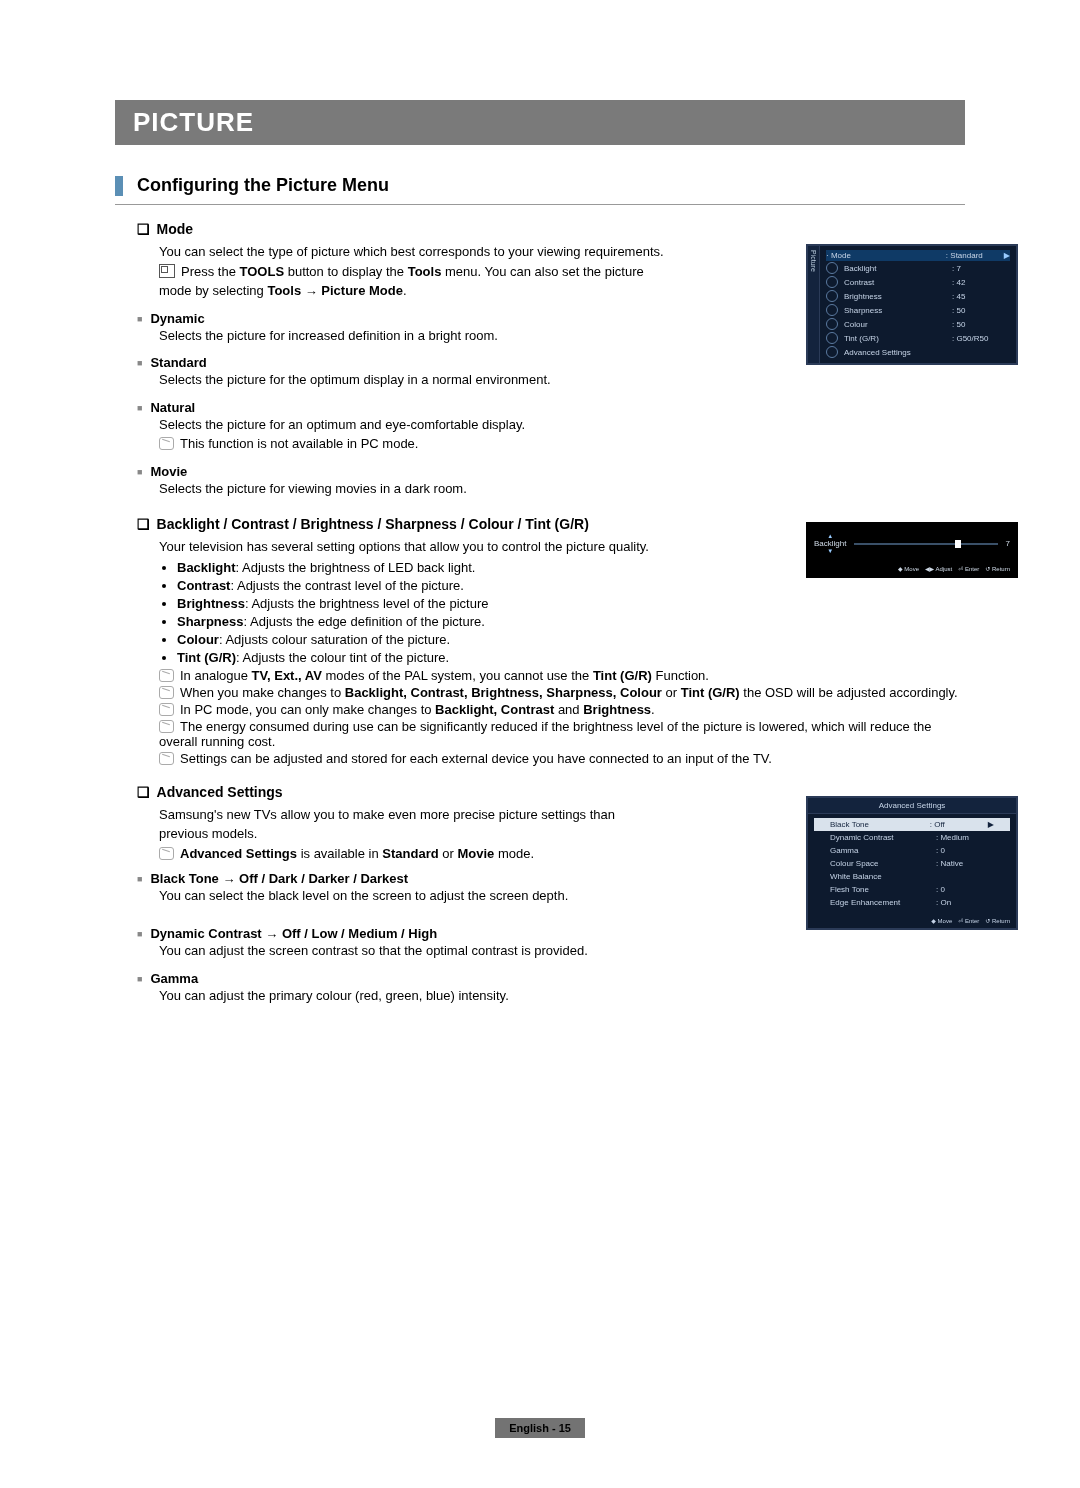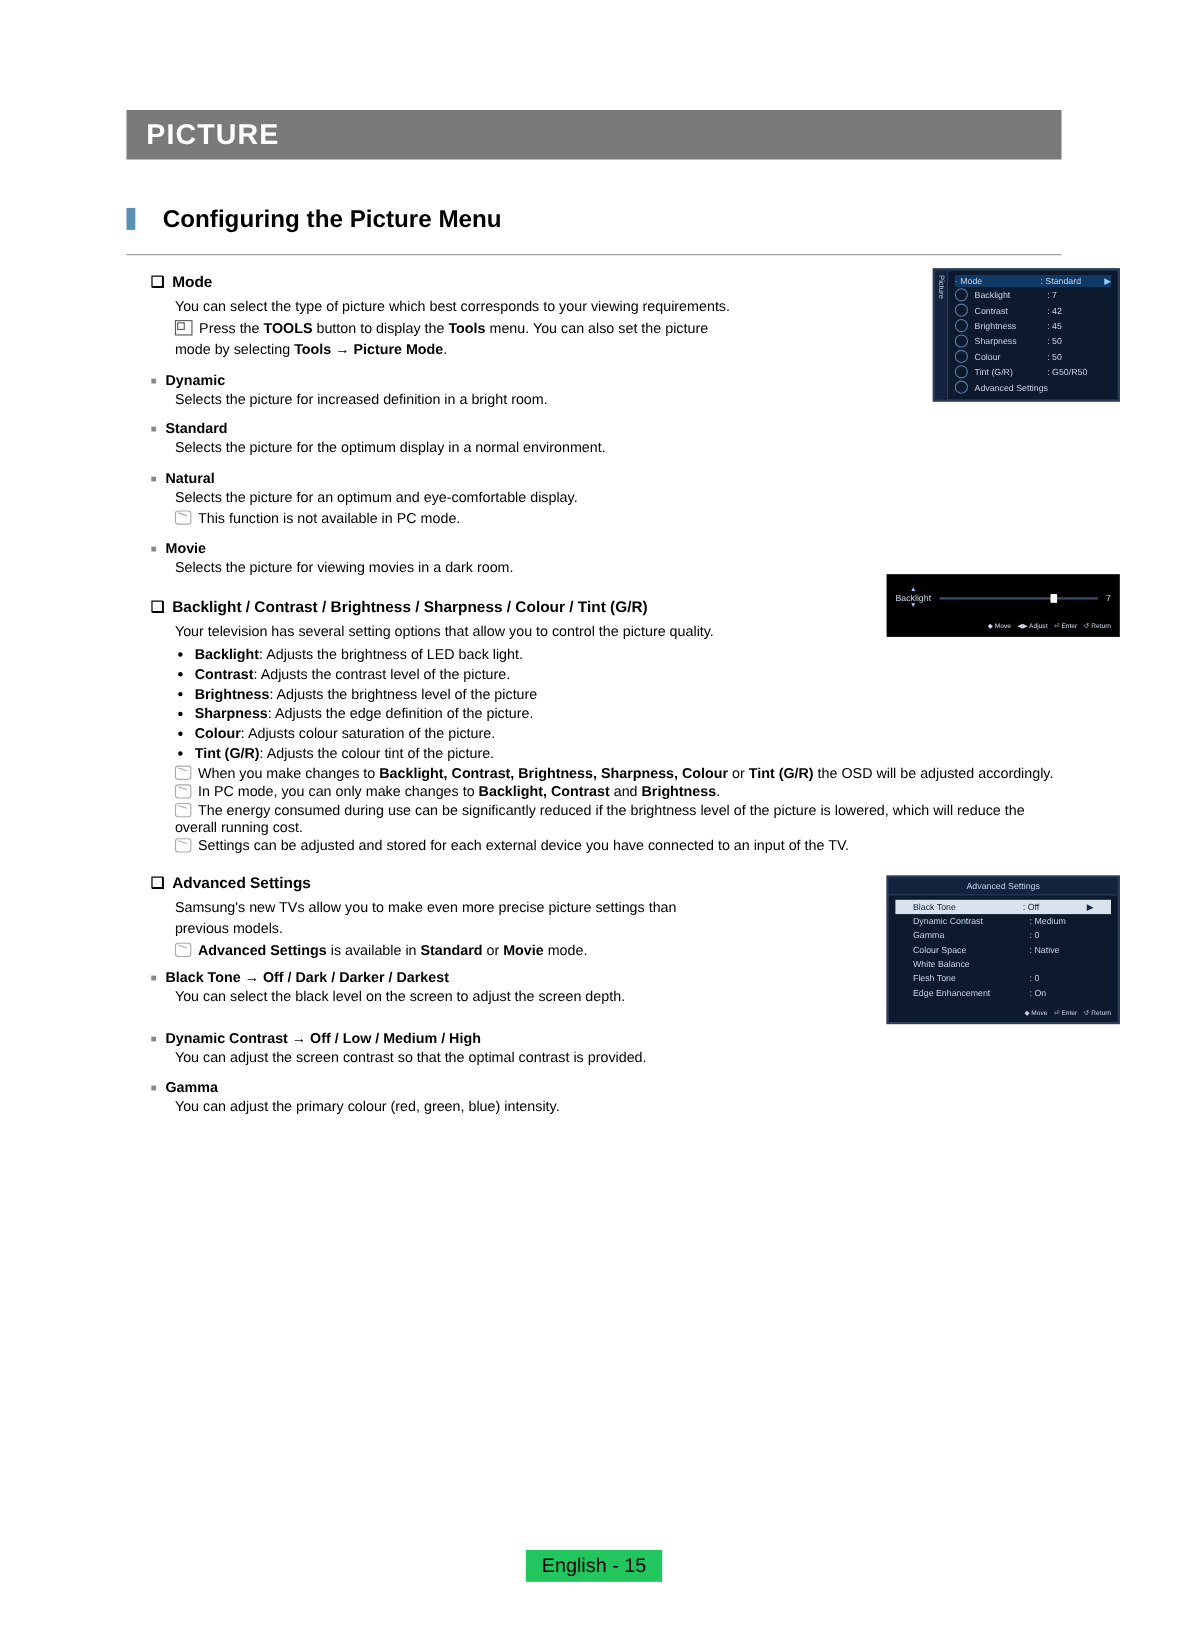--- a/index.html
+++ b/index.html
@@ -1,38 +1,38 @@
 <!DOCTYPE html>
 <html><head>
 <meta charset="utf-8">
 <style>
   body{margin:0;font-family:Arial,Helvetica,sans-serif;font-size:13px;color:#000;background:#fff}
   .page{width:1080px;height:1488px;position:relative;padding:100px 115px 0 115px;box-sizing:border-box}
   .section-header{background:#7a7a7a;color:#fff;font-size:26px;font-weight:bold;padding:7px 18px;letter-spacing:1px}
   .subsection{margin-top:26px}
   .subsection-title{border-bottom:1px solid #999;padding-bottom:4px;margin-bottom:16px;display:flex;align-items:center}
   .blue-bar{display:inline-block;width:8px;height:20px;background:#5b8fb5;margin-right:10px}
-  .subsection-title h2{display:inline-block;font-size:22px;font-weight:bold;margin:15px}
+  .subsection-title h2{display:inline-block;font-size:18px;font-weight:bold;margin:4px}
   .q-block{margin:0 0 18px 22px}
   .q-head{display:flex;align-items:flex-start;margin-bottom:5px}
   .q-mark{font-size:14px;margin-right:7px;font-weight:bold}
   .q-title{font-weight:bold;font-size:14px}
   .q-body{margin-left:22px;line-height:1.5}
   .bsq{color:#888;font-size:9px;margin-right:8px;vertical-align:1px}
   .bname{font-weight:bold}
   .bdesc{margin-left:22px;line-height:1.5}
   .icon-tool{display:inline-block;width:14px;height:12px;border:1px solid #555;margin-right:6px;position:relative;vertical-align:-2px}
   .icon-tool:before{content:"";position:absolute;width:5px;height:5px;border:1px solid #555;left:1px;top:1px}
   .icon-note{display:inline-block;width:13px;height:11px;border:1px solid #aaa;border-radius:3px;margin-right:6px;vertical-align:-2px;position:relative}
   .icon-note:before{content:"";position:absolute;width:8px;height:1px;background:#aaa;left:2px;top:2px;transform:rotate(18deg)}
   ul.bullets{margin:3px 0 3px 22px;padding-left:18px}
   ul.bullets li{margin-bottom:3px}
   .note-line{margin-left:22px;margin-top:2px}
   .figs{position:absolute;right:62px}
-  .fig1{top:244px;width:170px}
+  .fig1{top:244px;width:212px}
   .fig2{top:522px;width:212px}
   .fig3{top:796px;width:212px}
   .osd{background:#0d1a2e;color:#c5d3e6;font-size:8px;border:2px solid #2b3b58}
   .osd .side{display:flex}
   .osd .tab{writing-mode:vertical-rl;background:#13233d;color:#bcd;font-size:7px;padding:4px 2px;border-right:1px solid #2b3b58}
   .osd .rows{flex:1;padding:4px 6px}
   .osd .row{display:flex;align-items:center;padding:1px 0}
   .osd .row.sel{background:#0f3a66}
   .osd .ic{width:10px;height:10px;border-radius:50%;border:1px solid #5b7aa0;margin-right:6px;flex-shrink:0}
   .osd .label{flex:1}
@@ -46,21 +46,21 @@
   .slider-osd .legend{display:flex;justify-content:flex-end;gap:6px;font-size:6px;margin-top:6px;padding-right:2px}
   .adv-osd{background:#0d1a2e;color:#c5d3e6;font-size:8px;border:2px solid #2b3b58}
   .adv-osd .title{background:#13233d;text-align:center;padding:3px 0;font-size:8px;border-bottom:1px solid #2b3b58}
   .adv-osd .rows{padding:4px 6px}
   .adv-osd .row{display:flex;padding:2px 16px}
   .adv-osd .row.sel{background:#d9e2ec;color:#13233d}
   .adv-osd .label{flex:1}
   .adv-osd .val{width:58px}
   .adv-osd .legend{display:flex;justify-content:flex-end;gap:6px;font-size:6px;padding:4px 6px}
   .footer{position:absolute;bottom:50px;left:0;right:0;text-align:center}
-  .footer .box{display:inline-block;background:#22c55e;padding:4px 14px;font-weight:normal;font-size:18px}
+  .footer .box{display:inline-block;background:#737373;padding:4px 14px;font-weight:bold;font-size:11px}
   b{font-weight:bold}
 </style>
 </head>
 <body>
 
 <div class="page">
 
   <div class="section-header">PICTURE</div>
 
   <div class="subsection">
@@ -105,20 +105,21 @@
       </div>
       <div class="q-body">Your television has several setting options that allow you to control the picture quality.</div>
       <ul class="bullets">
         <li><b>Backlight</b><span>: Adjusts the brightness of LED back light.</span></li>
         <li><b>Contrast</b><span>: Adjusts the contrast level of the picture.</span></li>
         <li><b>Brightness</b><span>: Adjusts the brightness level of the picture</span></li>
         <li><b>Sharpness</b><span>: Adjusts the edge definition of the picture.</span></li>
         <li><b>Colour</b><span>: Adjusts colour saturation of the picture.</span></li>
         <li><b>Tint (G/R)</b><span>: Adjusts the colour tint of the picture.</span></li>
       </ul>
+      <div class="note-line"><span class="icon-note"></span><span>In analogue </span><b>TV, Ext., AV</b><span> modes of the PAL system, you cannot use the </span><b>Tint (G/R)</b><span> Function.</span></div>
       <div class="note-line"><span class="icon-note"></span><span>When you make changes to </span><b>Backlight, Contrast, Brightness, Sharpness, Colour</b><span> or </span><b>Tint (G/R)</b><span> the OSD will be adjusted accordingly.</span></div>
       <div class="note-line"><span class="icon-note"></span><span>In PC mode, you can only make changes to </span><b>Backlight, Contrast</b><span> and </span><b>Brightness</b><span>.</span></div>
       <div class="note-line"><span class="icon-note"></span><span>The energy consumed during use can be significantly reduced if the brightness level of the picture is lowered, which will reduce the overall running cost.</span></div>
       <div class="note-line"><span class="icon-note"></span><span>Settings can be adjusted and stored for each external device you have connected to an input of the TV.</span></div>
     </div>
 
     <div class="q-block">
       <div class="q-head">
         <span class="q-mark">❑</span>
         <span class="q-title">Advanced Settings</span>

